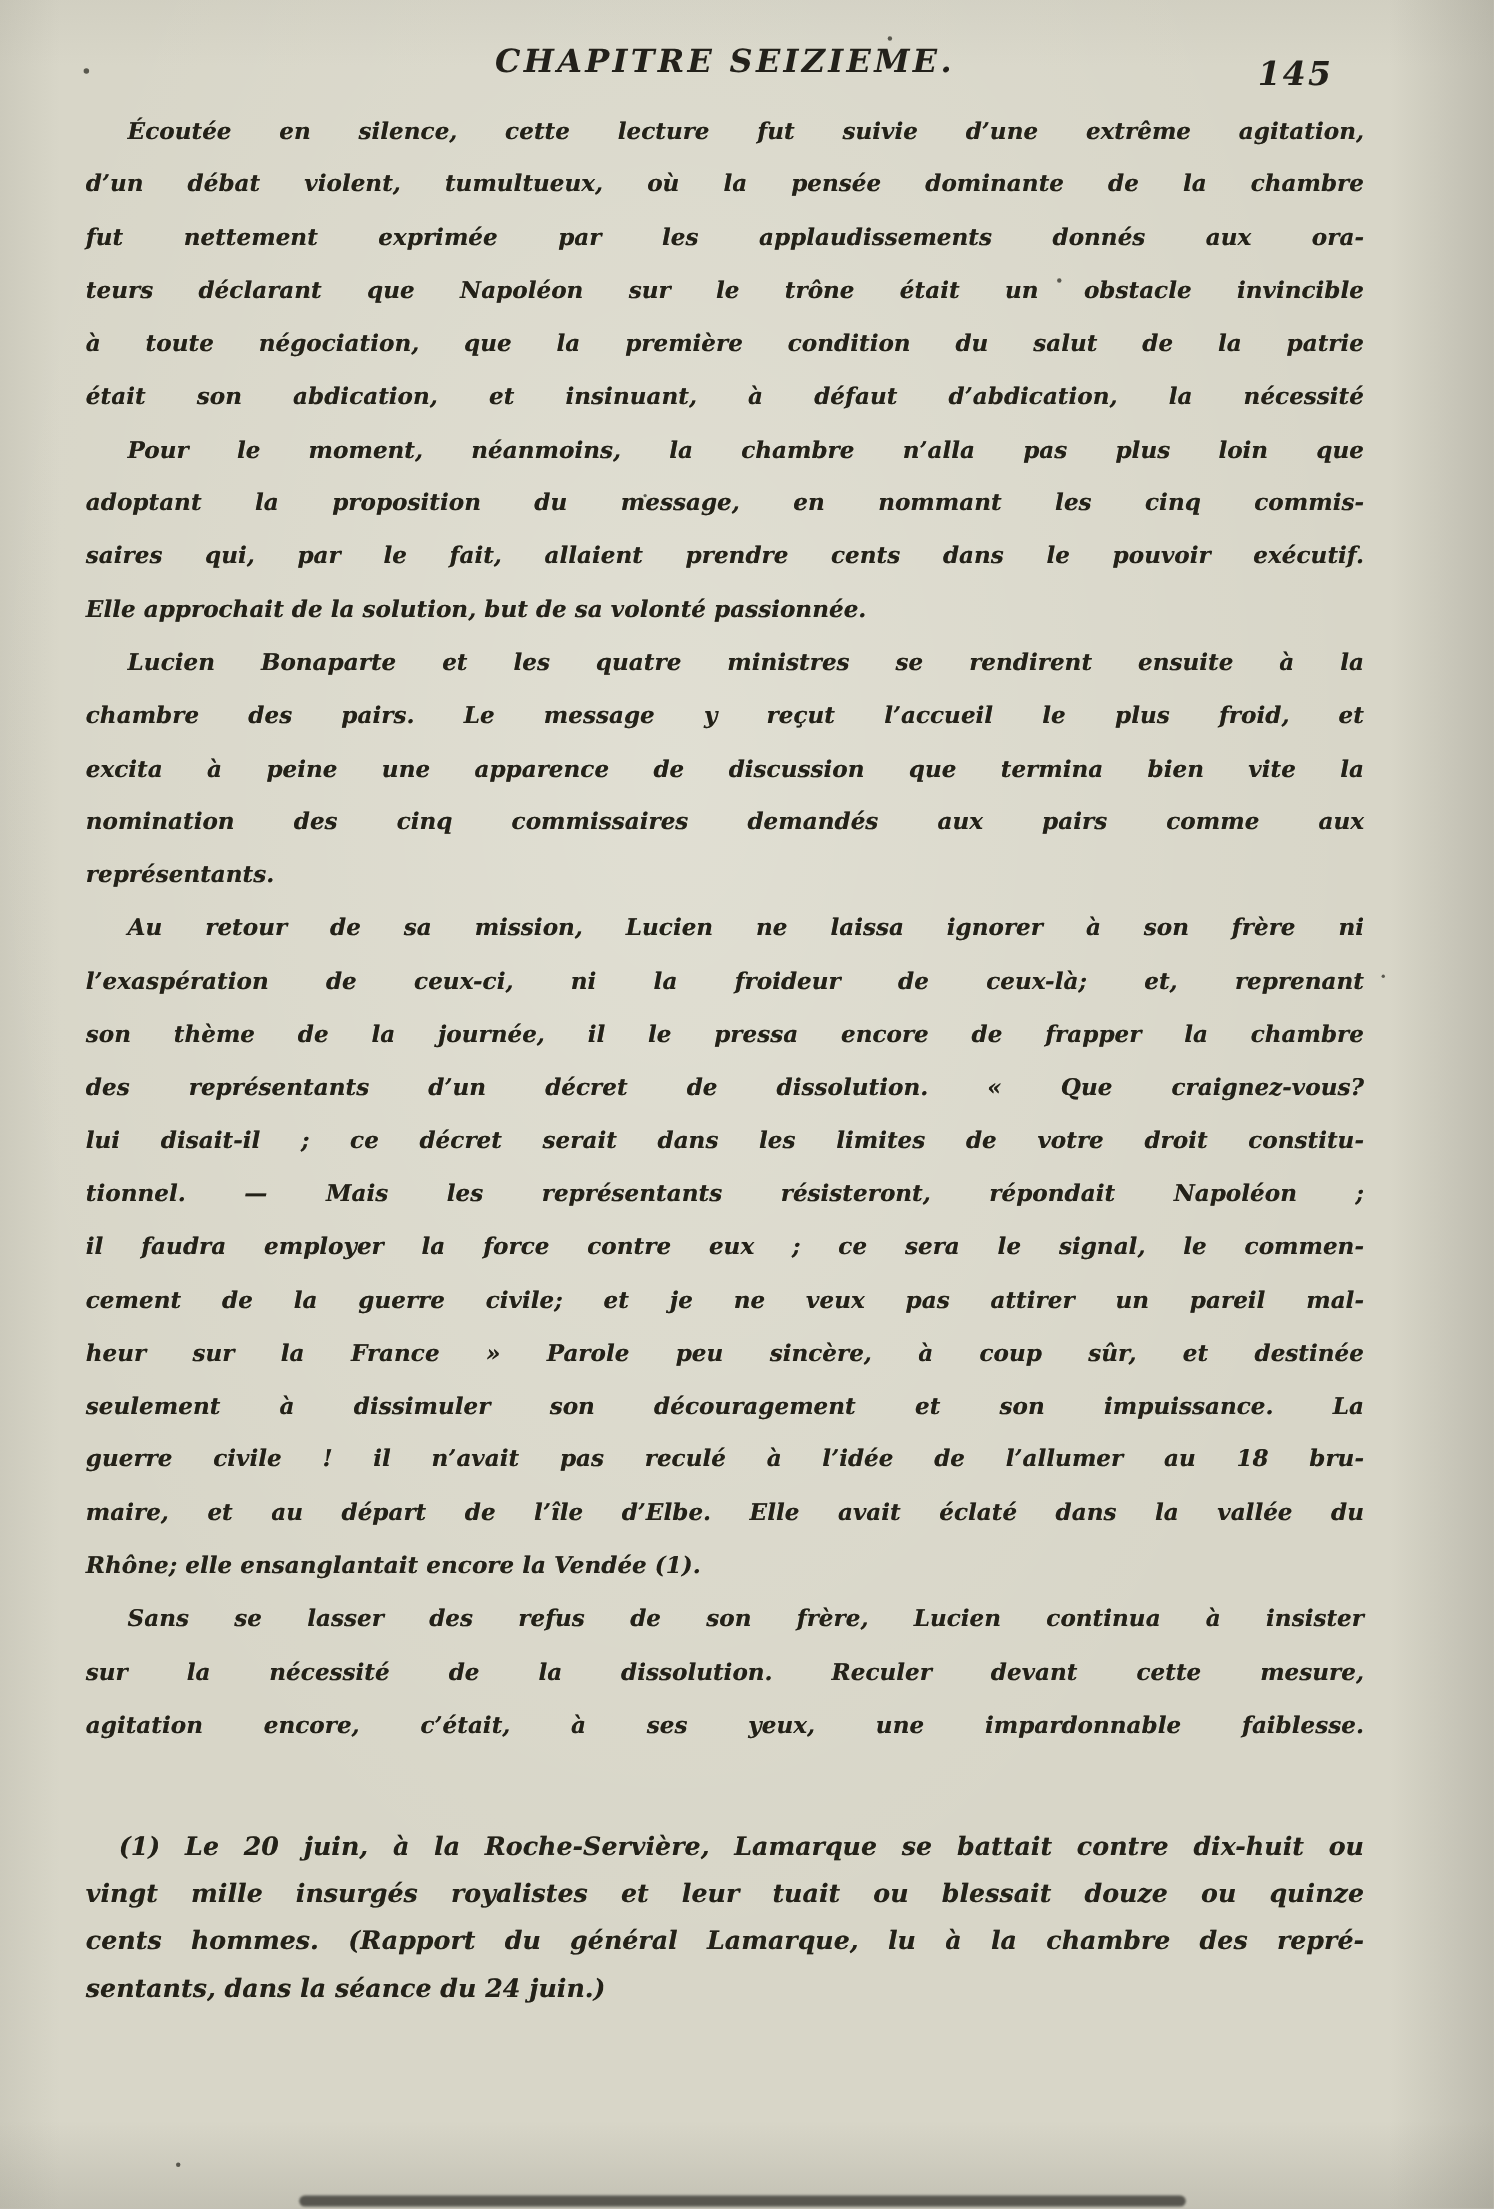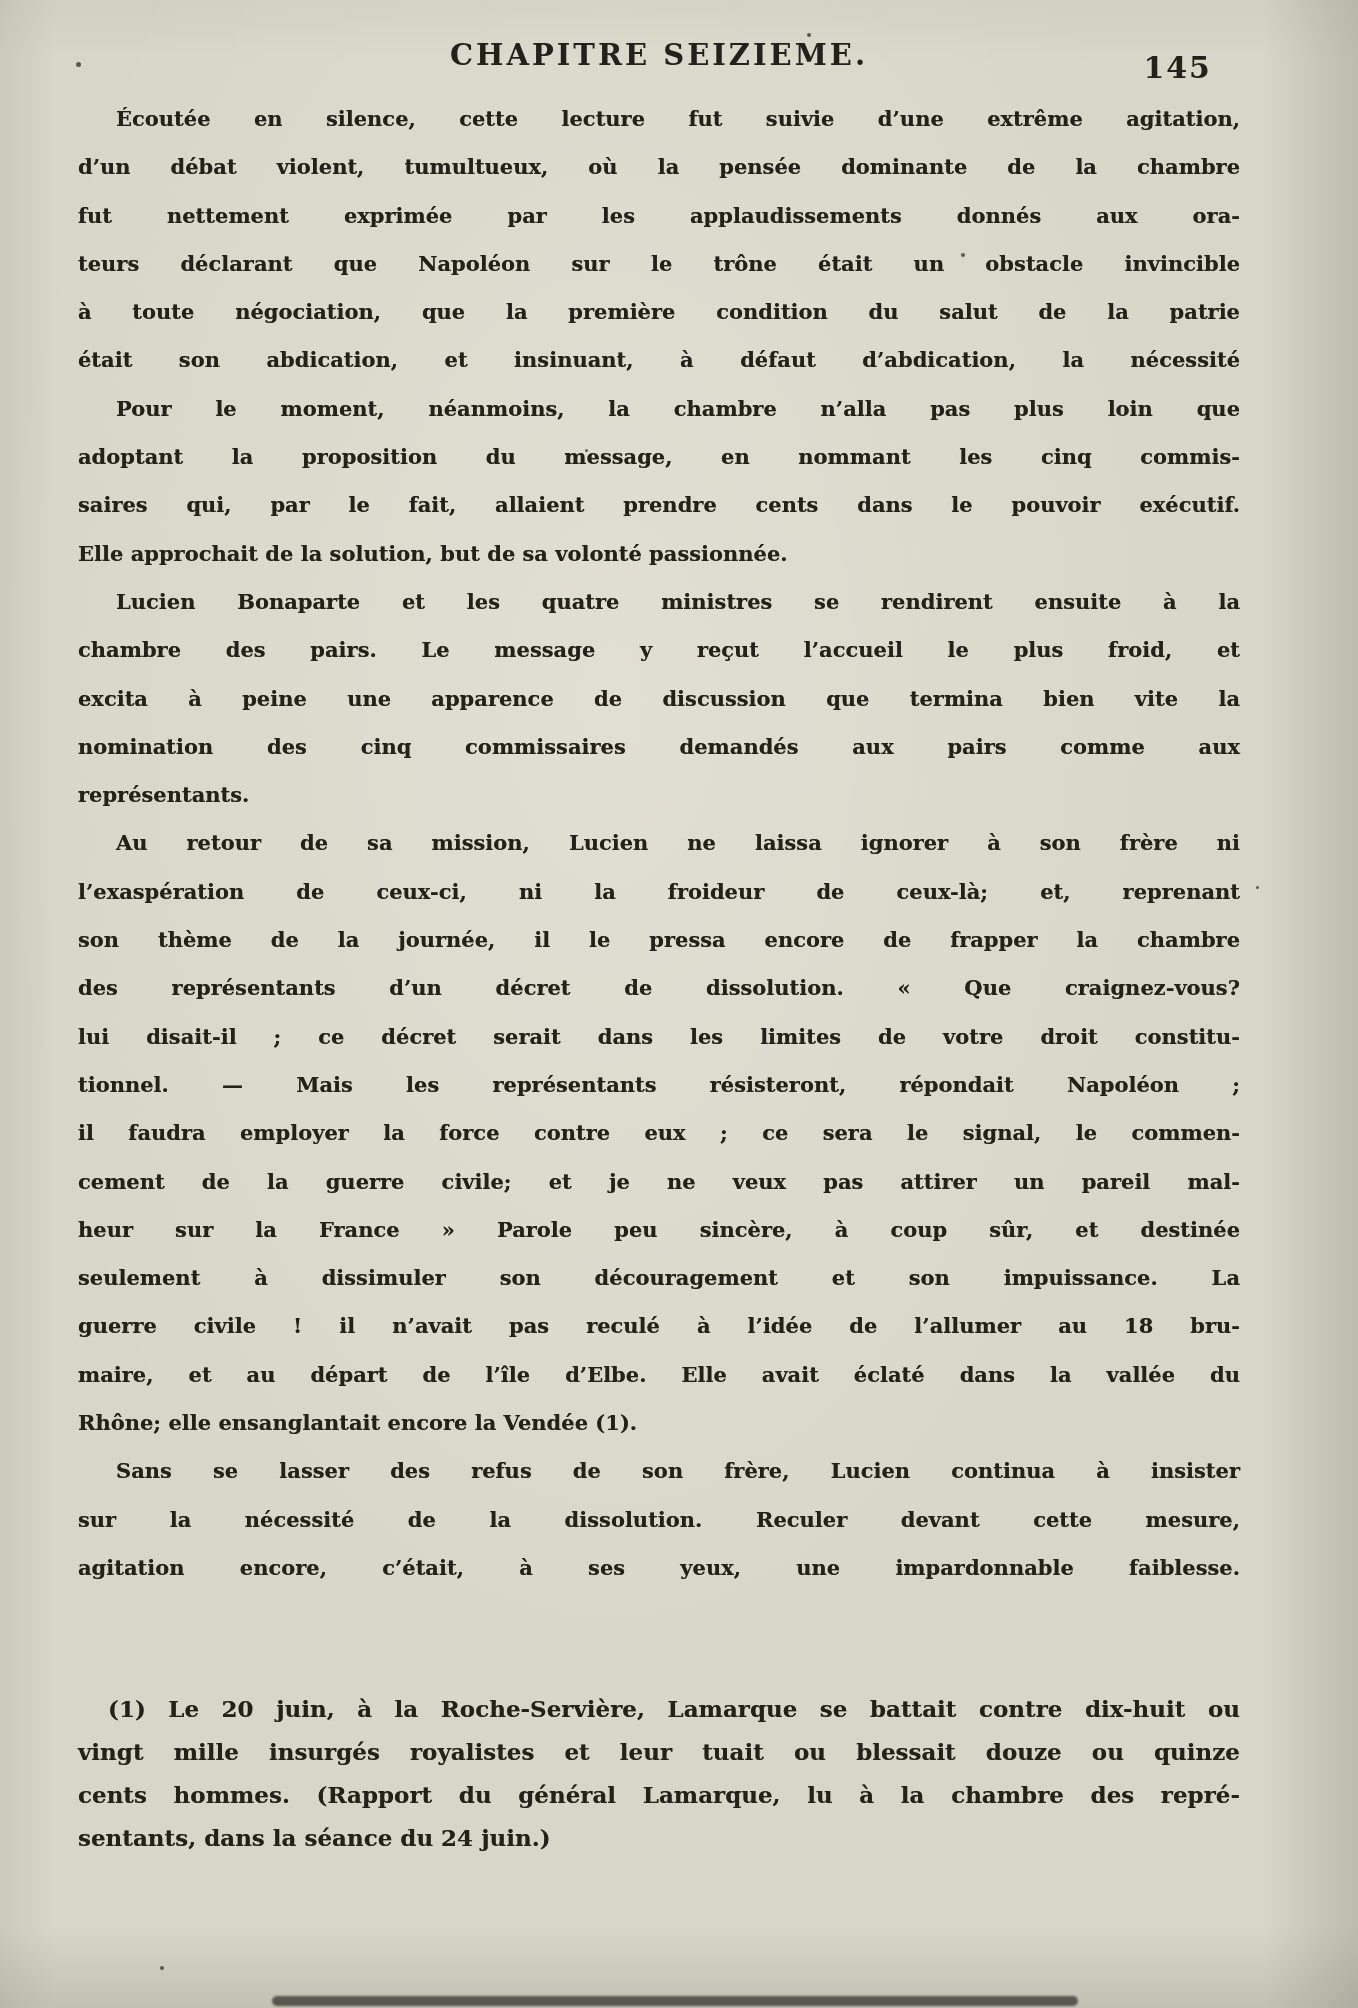--- a/index.html
+++ b/index.html
@@ -11,20 +11,21 @@
   .page {
     position: relative;
     width: 1358px; height: 2008px;
     overflow: hidden;
     background:
       radial-gradient(ellipse at 45% 35%, rgba(255,255,250,0.22), rgba(0,0,0,0) 60%),
       linear-gradient(to right, rgba(140,138,125,0.16) 0%, rgba(0,0,0,0) 4%, rgba(0,0,0,0) 93%, rgba(120,118,108,0.28) 100%),
       linear-gradient(to bottom, rgba(150,148,135,0.10) 0%, rgba(0,0,0,0) 3%, rgba(0,0,0,0) 96%, rgba(110,108,98,0.20) 100%),
       #d8d6c8;
     color: #201e18;
+    font-style: italic;
   }
   .content {
     position: absolute;
     left: 78px; top: 0;
     width: 1162px;
   }
   .header {
     position: relative;
     margin-top: 38px;
     height: 44px;
@@ -51,21 +52,21 @@
     line-height: 48.3px;
     height: 48.3px;
     white-space: normal;
     text-align: justify;
     text-align-last: justify;
     color: #232118;
     text-shadow: 0 0 0.6px rgba(35,33,24,0.55);
   }
   .line.first { text-indent: 38px; }
   .line.last  { text-align-last: left; }
-  .footnote { margin-top: 95px; }
+  .footnote { margin-top: 65px; }
   .footnote .line {
     font-size: 23px;
     line-height: 43px;
     height: 43px;
     text-shadow: 0 0 0.5px rgba(35,33,24,0.5);
   }
   .footnote .line.first { text-indent: 30px; }
   .bottom-bar {
     position: absolute;
     left: 272px; bottom: 2px;

